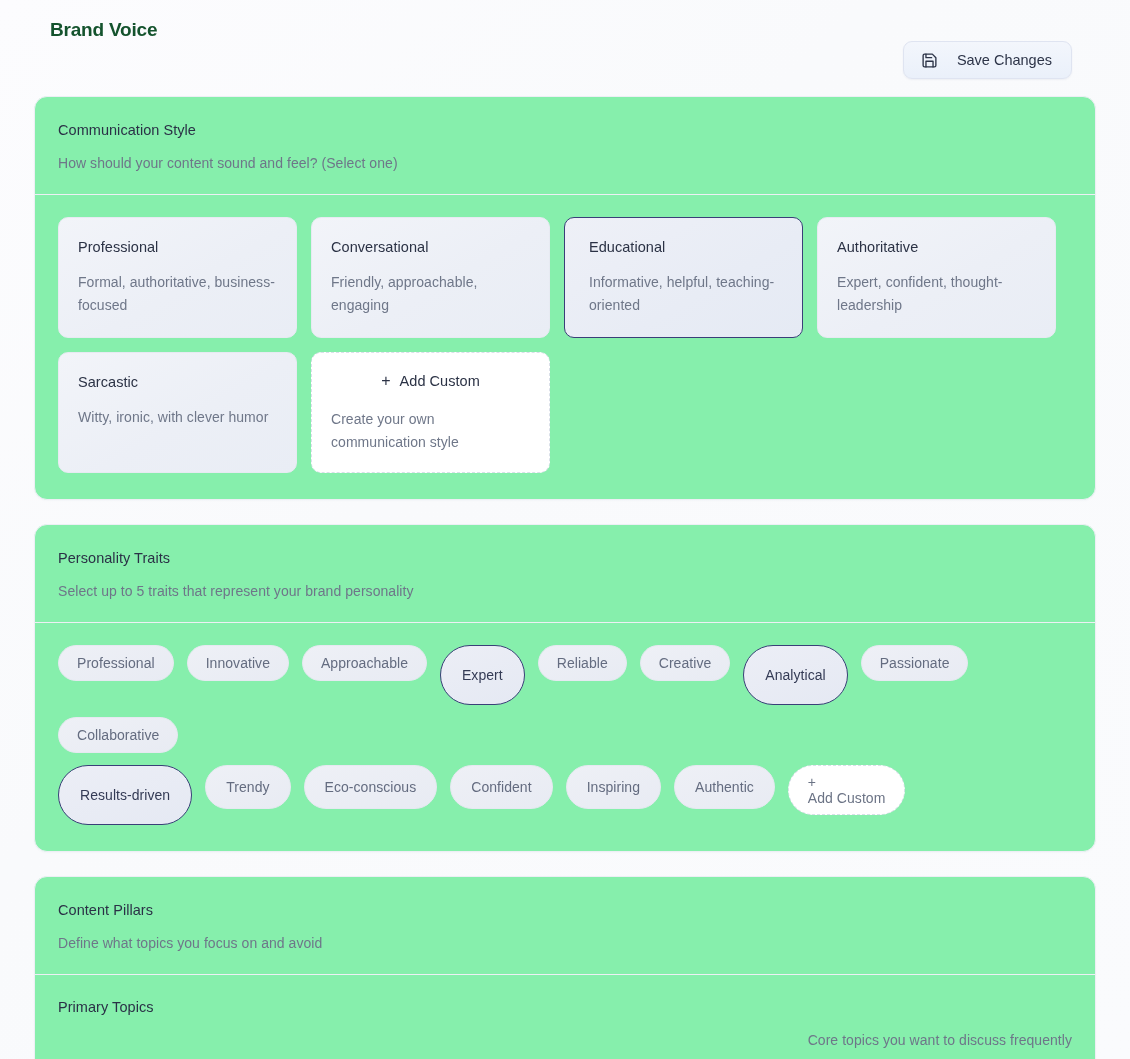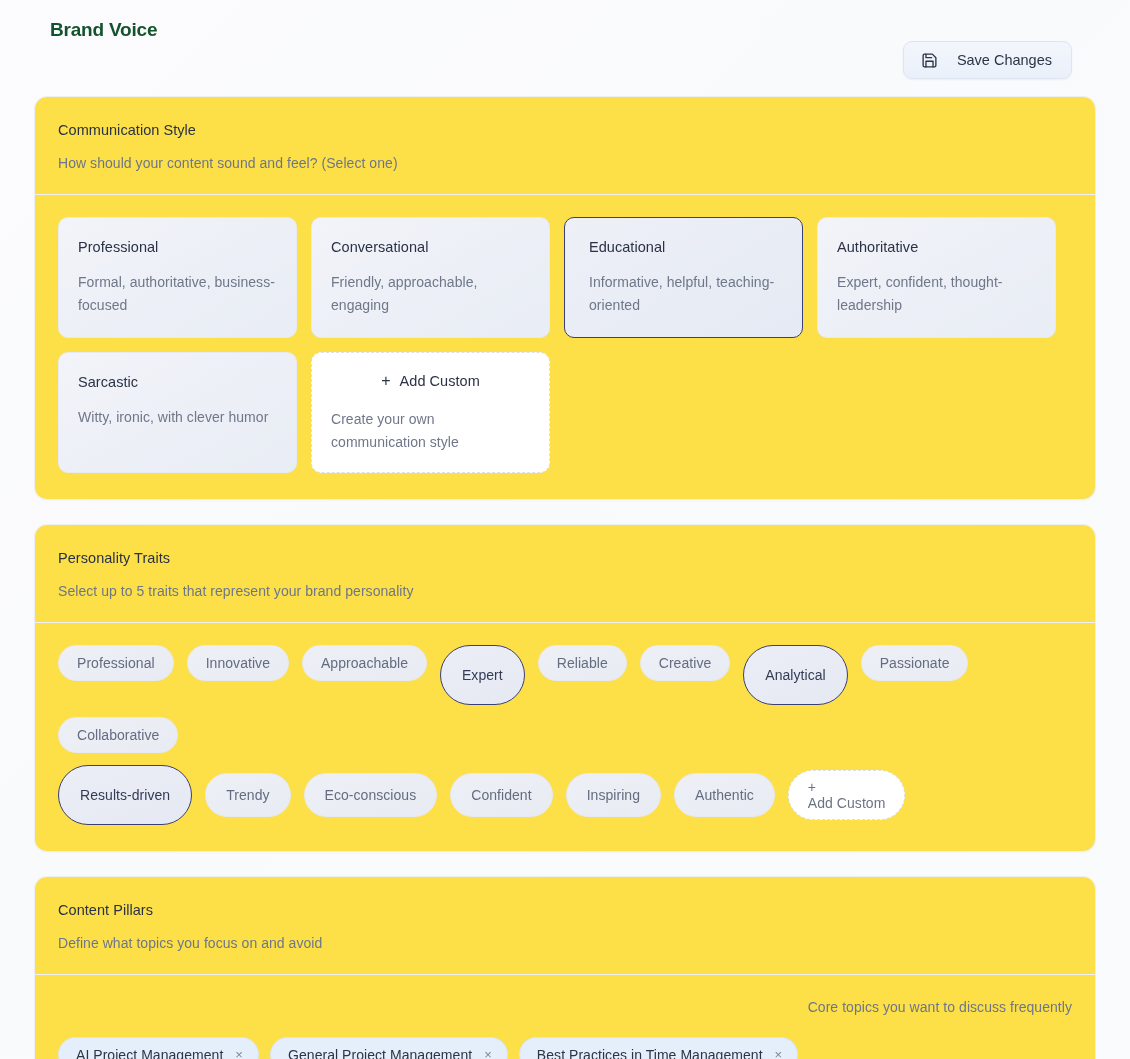--- a/index.html
+++ b/index.html
@@ -62,21 +62,21 @@
     font-size: 14.5px;
     color: #2d3448;
     font-weight: 500;
     white-space: nowrap;
   }
 
   .icon-svg { display: block; }
 
   
   .card {
-    background: #fde047;
+    background: #86efac;
     border: 1px solid #edeff5;
     border-radius: 13px;
     box-shadow: 0 1px 2px rgba(40,55,100,0.028);
     margin-bottom: 24px;
     overflow: hidden;
   }
 
   .card-head {
     padding: 25px 23px 23px 23px;
     border-bottom: 1px solid #eef0f5;
@@ -198,21 +198,21 @@
     line-height: 1.15;
     color: #6b7385;
   }
 
   .pill.add-custom .plus-glyph {
     align-self: flex-start;
     font-size: 14px;
     color: #6b7385;
   }
 
-  .pill-row-2 { margin-top: 12px; align-items: center; }
+  .pill-row-2 { margin-top: 12px; }
 
   
   .sub-section {
     padding: 24px 23px 26px 23px;
   }
 
   .sub-title {
     font-size: 14.5px;
     color: #2a3146;
     margin-bottom: 17px;
@@ -386,20 +386,21 @@
     </div>
   </div>
 
   <div class="card">
     <div class="card-head">
       <div class="card-title">Content Pillars</div>
       <div class="card-sub">Define what topics you focus on and avoid</div>
     </div>
 
     <div class="sub-section">
+      <div class="sub-title">Primary Topics</div>
       <div class="sub-desc">Core topics you want to discuss frequently</div>
 
       <div class="topic-chips">
         <div class="topic-chip">
           <span>AI Project Management</span>
           <span class="chip-remove">×</span>
         </div>
         <div class="topic-chip">
           <span>General Project Management</span>
           <span class="chip-remove">×</span>

